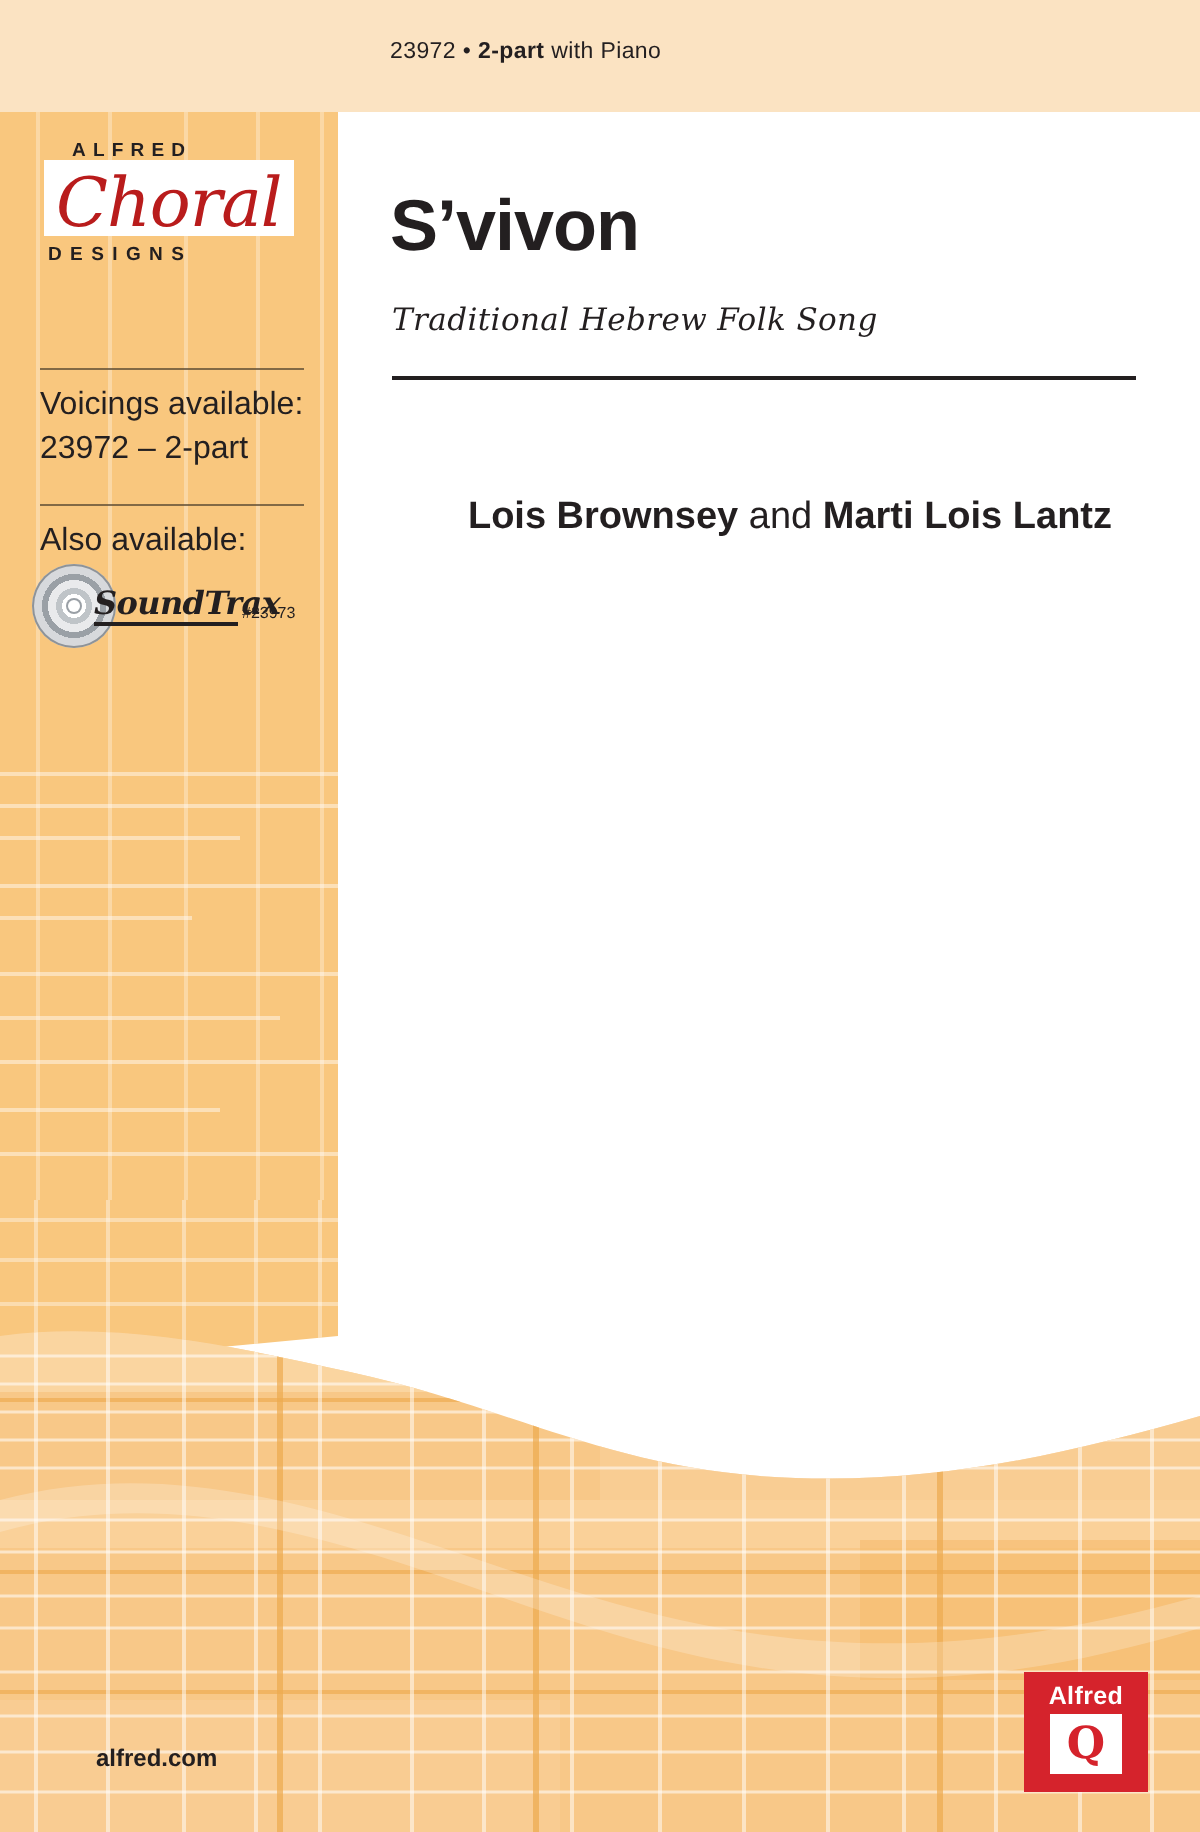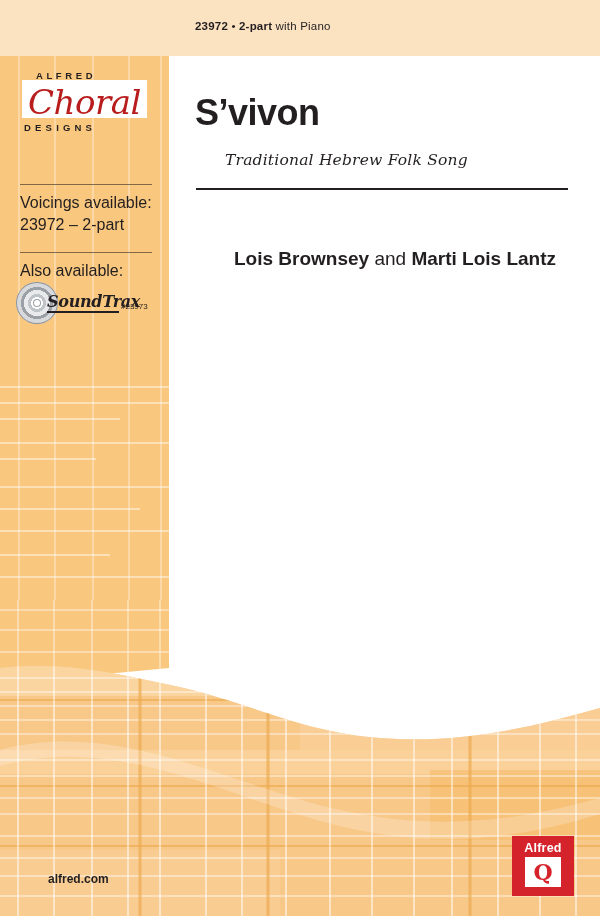--- a/index.html
+++ b/index.html
@@ -26,21 +26,21 @@
     background: #fbe3c2;
   }
   .top-bar-text {
     position: absolute;
     left: 195px; top: 20px;
     font-size: 11.5px;
     color: #231f20;
     letter-spacing: 0.2px;
     white-space: nowrap;
   }
-  .top-bar-text .code { font-weight: bold; }
+  .top-bar-text .code { font-weight: normal; }
   .top-bar-text .voicing { font-weight: bold; }
   .top-bar-text .with { font-weight: normal; }
 
   
   .left-col {
     position: absolute;
     left: 0; top: 56px;
     width: 169px;
     height: 612px;
     background: #f9c77e;
@@ -167,21 +167,20 @@
     letter-spacing: -0.5px;
   }
   .subtitle {
     position: absolute;
     left: 196px; top: 151px;
     font-family: "DejaVu Serif", serif;
     font-style: italic;
     font-size: 15.5px;
     color: #231f20;
     letter-spacing: 0.2px;
-    margin-left: 29px;
   }
   .title-rule {
     position: absolute;
     left: 196px; top: 188px;
     width: 372px; height: 2px;
     background: #231f20;
   }
   .arranger-line {
     position: absolute;
     left: 0; top: 222px;

